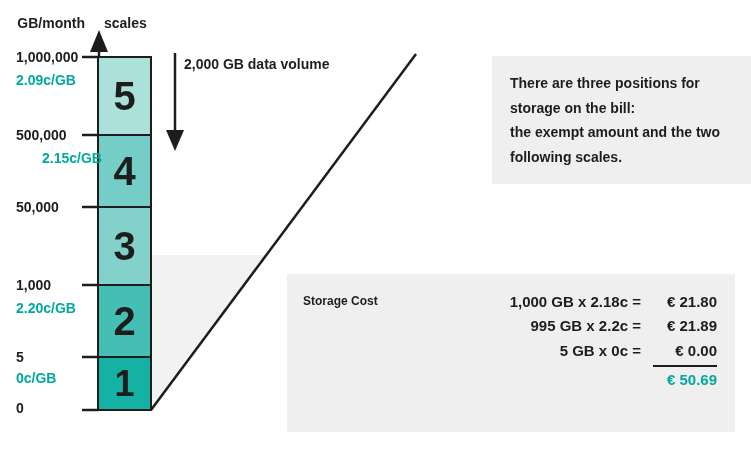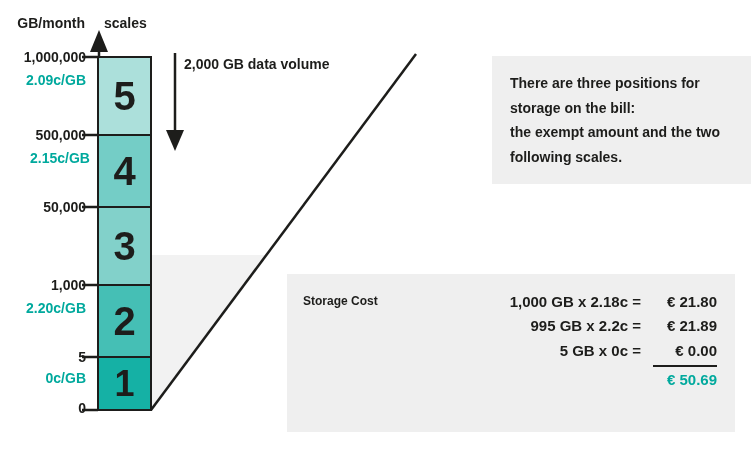--- a/index.html
+++ b/index.html
@@ -15,21 +15,21 @@
 
   svg.shapes{position:absolute;left:0;top:0;z-index:1;}
   .ink-stroke{stroke:var(--ink);}
   .ink-fill{fill:var(--ink);}
 
   .lbl{position:absolute;z-index:2;font-size:14px;font-weight:700;line-height:18px;white-space:nowrap;}
   .hdr{font-size:14px;font-weight:700;}
   .axis-unit{left:0;top:14px;width:85px;text-align:right;}
   .axis-scales{left:104px;top:14px;}
 
-  .tickcol{left:4px;width:82px;text-align:right;}
+  .tickcol{left:16px;width:82px;}
   .t0{top:48px;} .t1{top:126px;} .t2{top:198px;} .t3{top:276px;} .t4{top:348px;} .t5{top:399px;}
 
   .rate{color:var(--teal);}
   .r0{top:71px;} .r1{top:149px;padding-left:26px;} .r2{top:221px;} .r3{top:299px;} .r4{top:369px;}
 
   .seg-num{position:absolute;left:98px;width:53px;z-index:2;display:flex;align-items:center;justify-content:center;
            font-size:40px;font-weight:600;color:var(--ink);}
   .n5{top:57px;height:78px;} .n4{top:135px;height:72px;} .n3{top:207px;height:78px;}
   .n2{top:285px;height:72px;} .n1{top:357px;height:53px;font-size:36px;}
 

